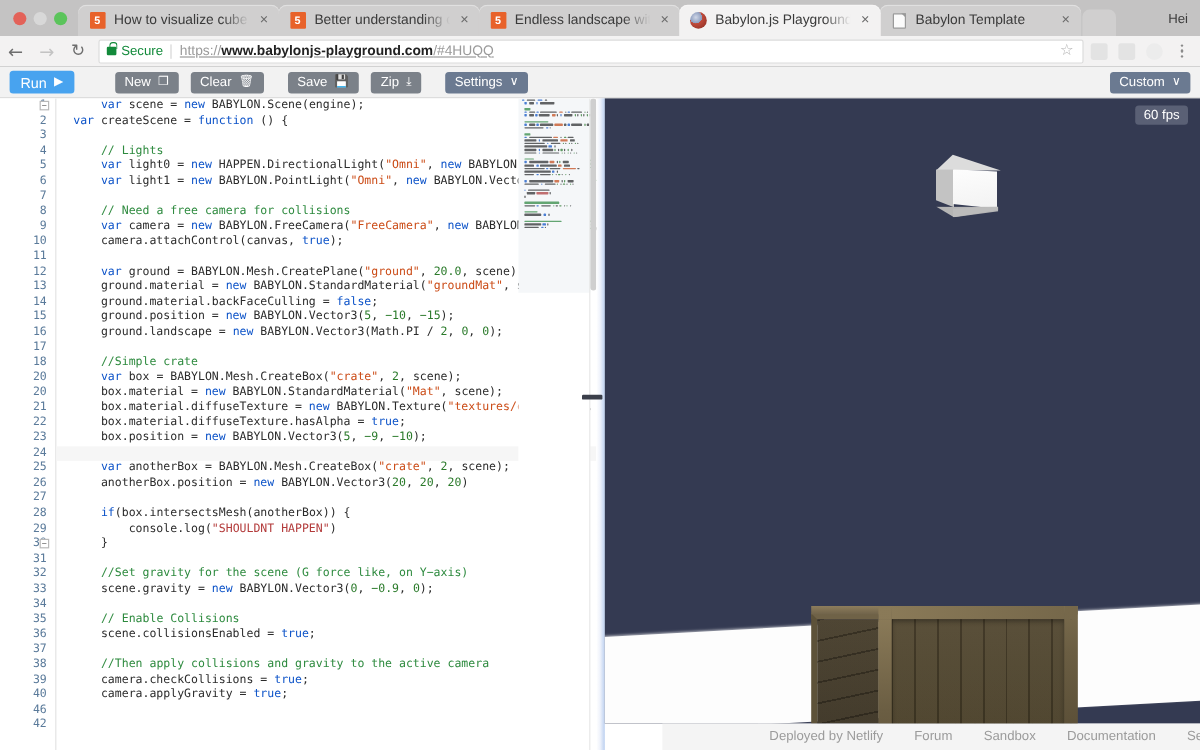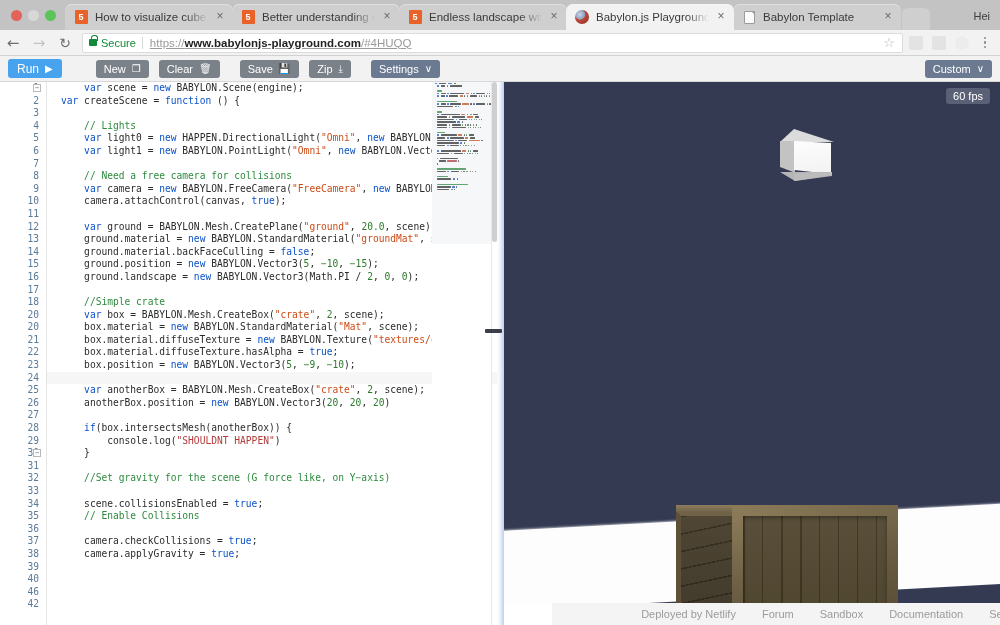--- a/index.html
+++ b/index.html
@@ -501,24 +501,26 @@
         <div class="cl"><span>    box.position = </span><span class="k">new</span><span> BABYLON.Vector3(</span><span class="n">5</span><span>, </span><span class="n">−9</span><span>, </span><span class="n">−10</span><span>);</span></div>
         <div class="cl cur">&nbsp;</div>
         <div class="cl"><span>    </span><span class="k">var </span><span>anotherBox = BABYLON.Mesh.CreateBox(</span><span class="s">"crate"</span><span>, </span><span class="n">2</span><span>, scene);</span></div>
         <div class="cl"><span>    anotherBox.position = </span><span class="k">new</span><span> BABYLON.Vector3(</span><span class="n">20</span><span>, </span><span class="n">20</span><span>, </span><span class="n">20</span><span>)</span></div>
         <div class="cl">&nbsp;</div>
         <div class="cl"><span>    </span><span class="k">if</span><span>(box.intersectsMesh(anotherBox)) {</span></div>
         <div class="cl"><span>        console.log(</span><span class="s2">"SHOULDNT HAPPEN"</span><span>)</span></div>
         <div class="cl"><span>    }</span></div>
         <div class="cl">&nbsp;</div>
         <div class="cl"><span>    </span><span class="c">//Set gravity for the scene (G force like, on Y−axis)</span></div>
+        <div class="cl"><span>    scene.gravity = </span><span class="k">new</span><span> BABYLON.Vector3(</span><span class="n">0</span><span>, </span><span class="n">−0.9</span><span>, </span><span class="n">0</span><span>);</span></div>
         <div class="cl">&nbsp;</div>
+        <div class="cl"><span>    </span><span class="c">// Enable Collisions</span></div>
         <div class="cl"><span>    scene.collisionsEnabled = </span><span class="k">true</span><span>;</span></div>
-        <div class="cl"><span>    </span><span class="c">// Enable Collisions</span></div>
         <div class="cl">&nbsp;</div>
+        <div class="cl"><span>    </span><span class="c">//Then apply collisions and gravity to the active camera</span></div>
         <div class="cl"><span>    camera.checkCollisions = </span><span class="k">true</span><span>;</span></div>
         <div class="cl"><span>    camera.applyGravity = </span><span class="k">true</span><span>;</span></div>
       </div>
     <div class="minimap" id="minimap">
         <div class="mm-row" style="padding-left: 3px;">
           <span class="mm-seg" style="width: 2.2px; background: rgb(11, 82, 200); opacity: 0.75;"></span>
           <span class="mm-seg" style="width: 7.7px; background: rgb(43, 43, 43); opacity: 0.75;"></span>
           <span class="mm-seg" style="width: 4.4px; background: rgb(11, 82, 200); opacity: 0.75;"></span>
           <span class="mm-seg" style="width: 2.2px; background: rgb(43, 43, 43); opacity: 0.75;"></span>
         </div>

